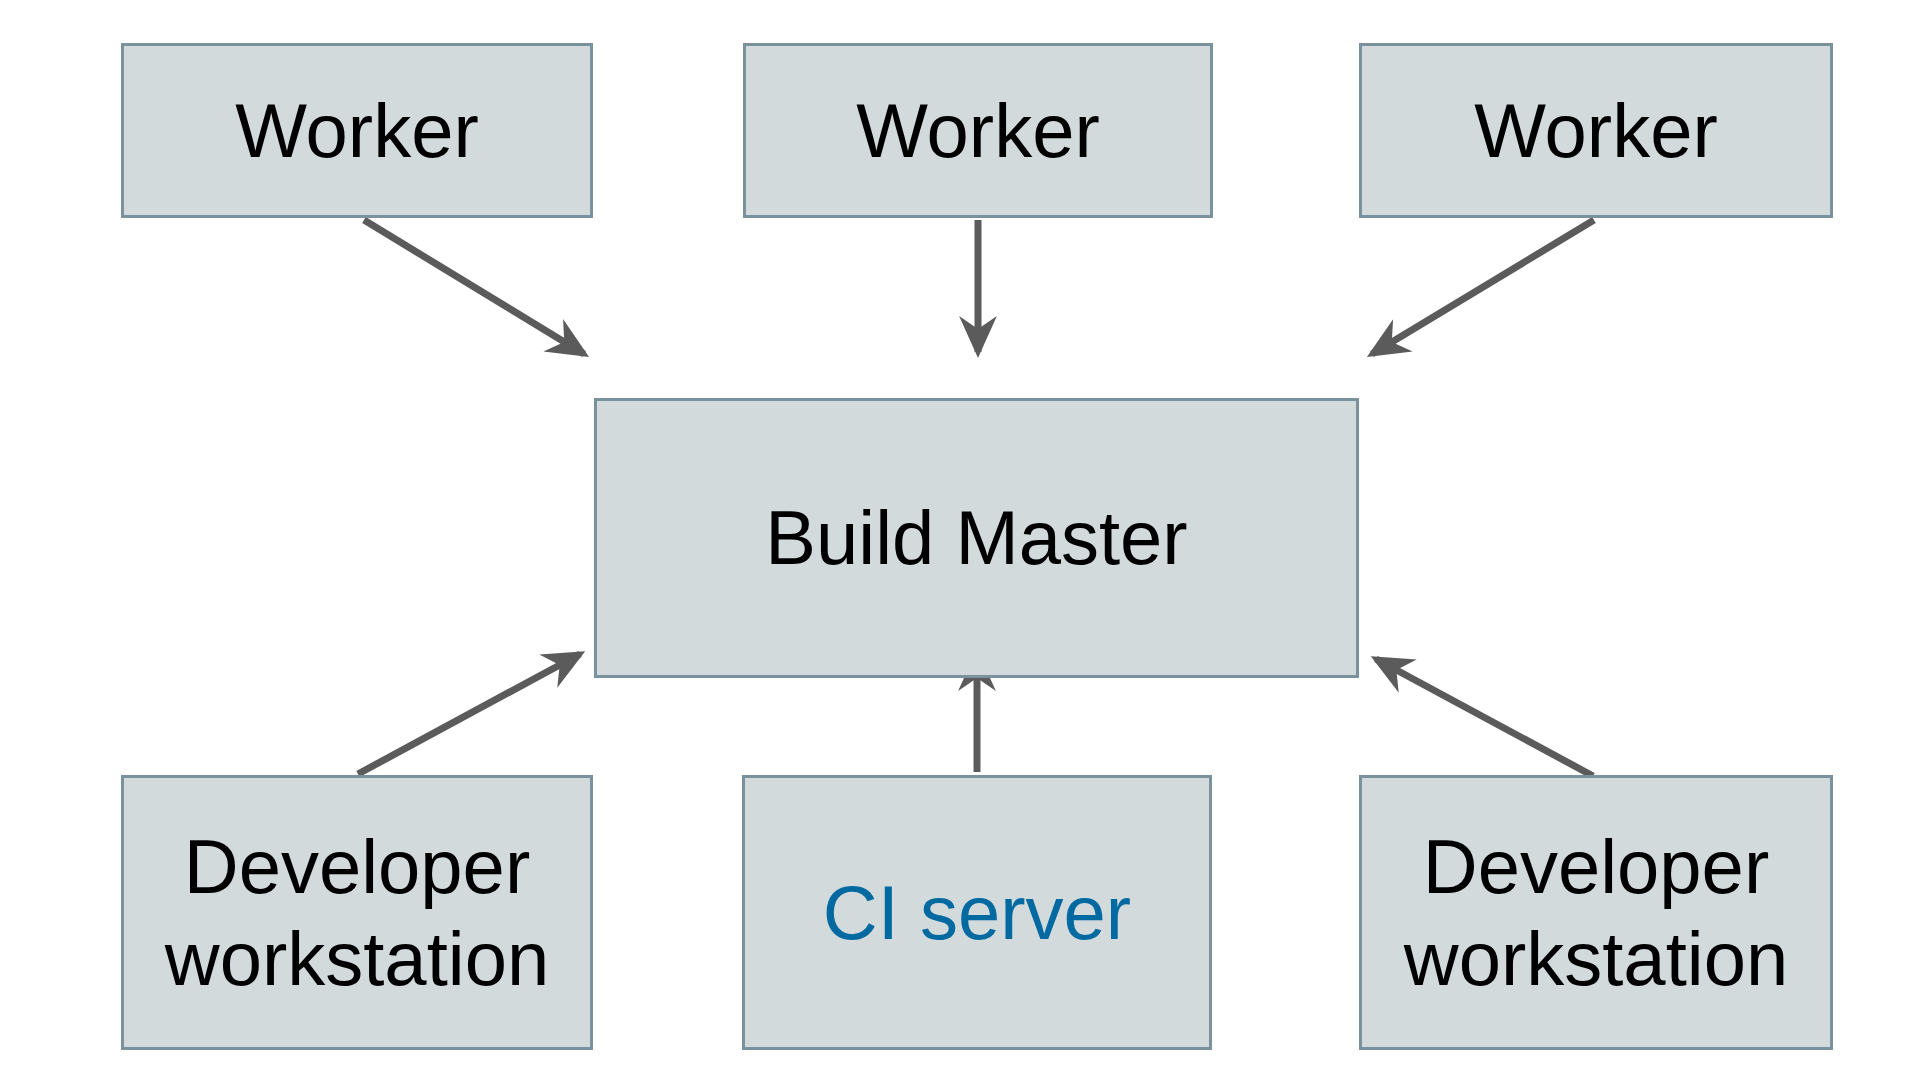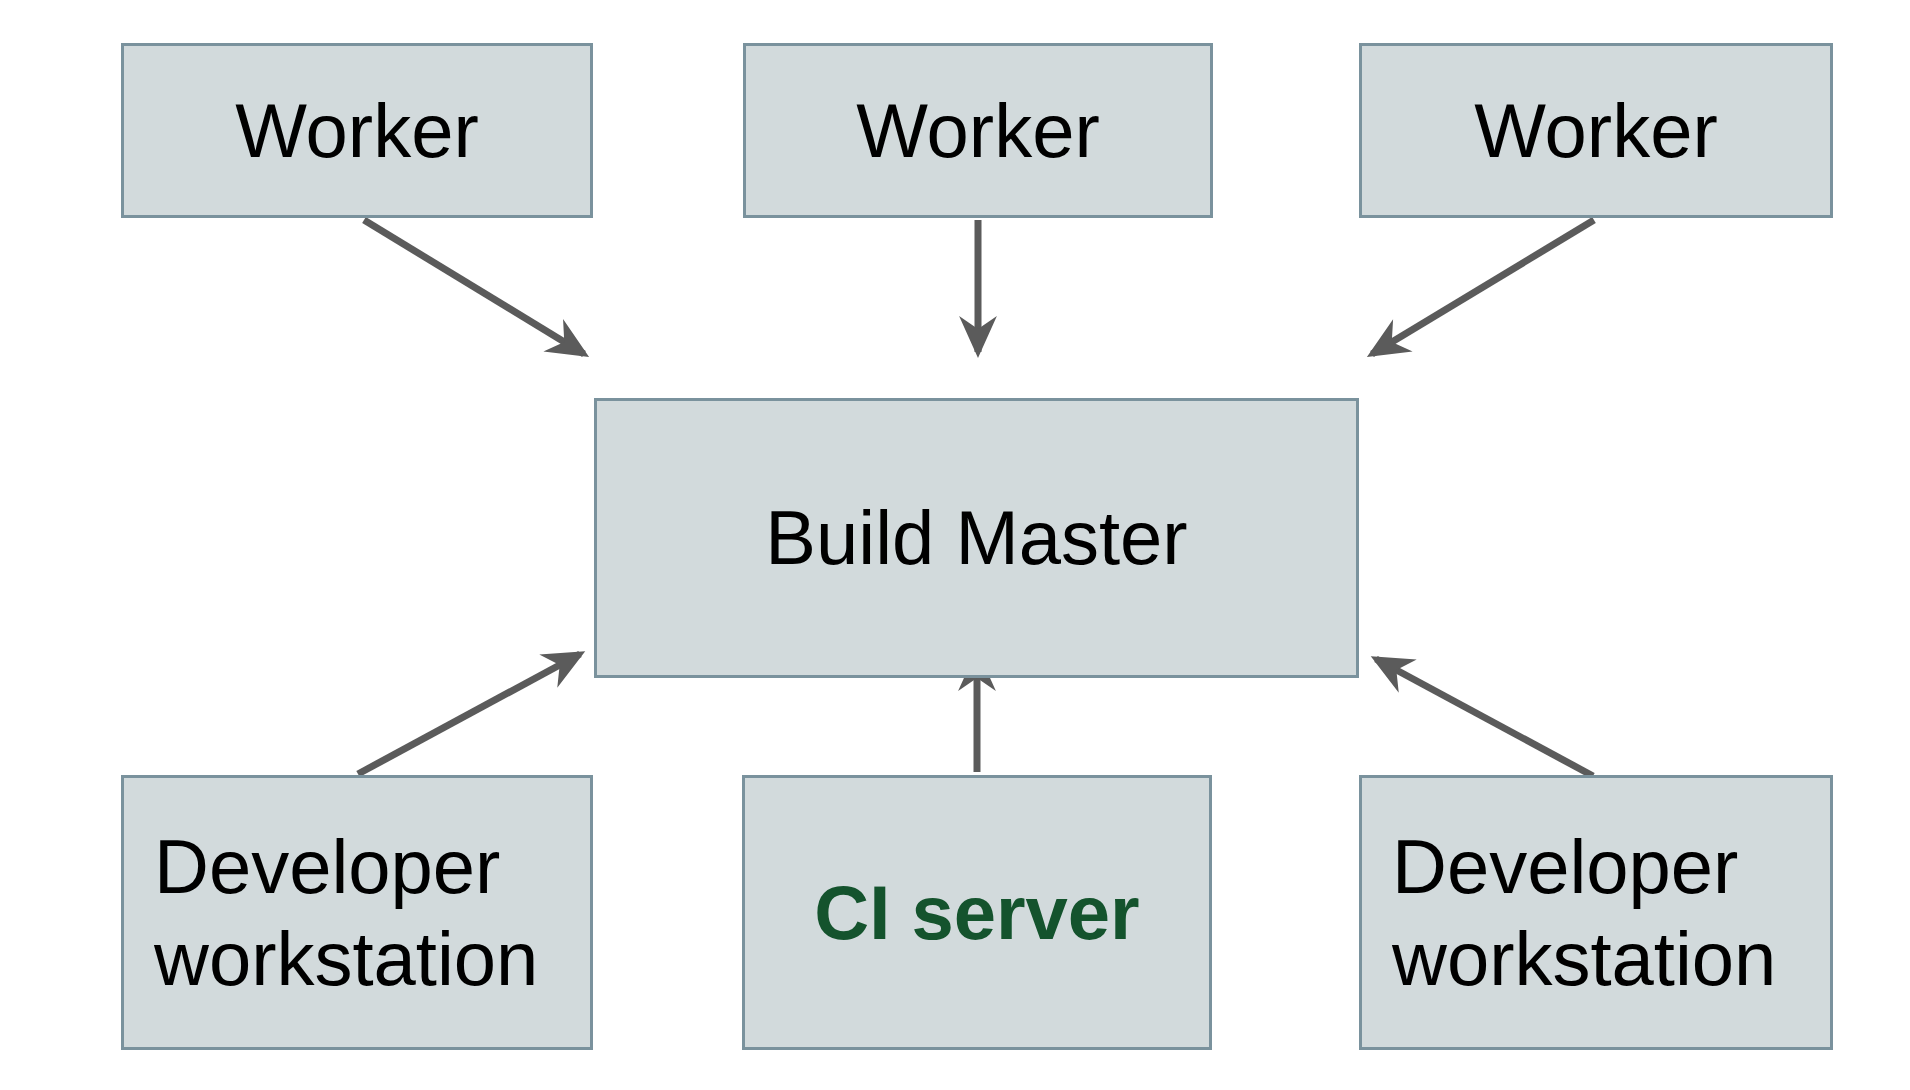--- a/index.html
+++ b/index.html
@@ -24,21 +24,21 @@
     pointer-events: none;
   }
   .diagram-node {
     position: absolute;
     box-sizing: border-box;
     border-style: solid;
     border-width: 3px;
     display: flex;
     align-items: center;
     justify-content: center;
-    text-align: left;
+    text-align: center;
   }
   .diagram-node .node-label {
     font-size: 76px;
     line-height: 1.2;
     color: #000000;
     letter-spacing: 0px;
     white-space: pre-line;
     padding: 0 30px;
   }
 </style>
@@ -71,19 +71,19 @@
       <div class="diagram-node" style="left: 1359px; top: 43px; width: 474px; height: 175px; background: rgb(210, 218, 220); border-color: rgb(122, 146, 157);">
         <span class="node-label" style="color: rgb(0, 0, 0);">Worker</span>
       </div>
       <div class="diagram-node" style="left: 594px; top: 363px; width: 765px; height: 280px; background: rgb(210, 218, 220); border-color: rgb(122, 146, 157); margin-top: 35px;">
         <span class="node-label" style="color: rgb(0, 0, 0);">Build Master</span>
       </div>
       <div class="diagram-node" style="left: 121px; top: 775px; width: 472px; height: 275px; background: rgb(210, 218, 220); border-color: rgb(122, 146, 157);">
         <span class="node-label" style="color: rgb(0, 0, 0);">Developer workstation</span>
       </div>
       <div class="diagram-node" style="left: 742px; top: 775px; width: 470px; height: 275px; background: rgb(210, 218, 220); border-color: rgb(122, 146, 157);">
-        <span class="node-label" style="color: #14532d; font-weight: bold;">CI server</span>
+        <span class="node-label" style="color: #0369a1;">CI server</span>
       </div>
       <div class="diagram-node" style="left: 1359px; top: 775px; width: 474px; height: 275px; background: rgb(210, 218, 220); border-color: rgb(122, 146, 157);">
         <span class="node-label" style="color: rgb(0, 0, 0);">Developer workstation</span>
       </div>
     </div>
 </div>
 
 </body></html>

